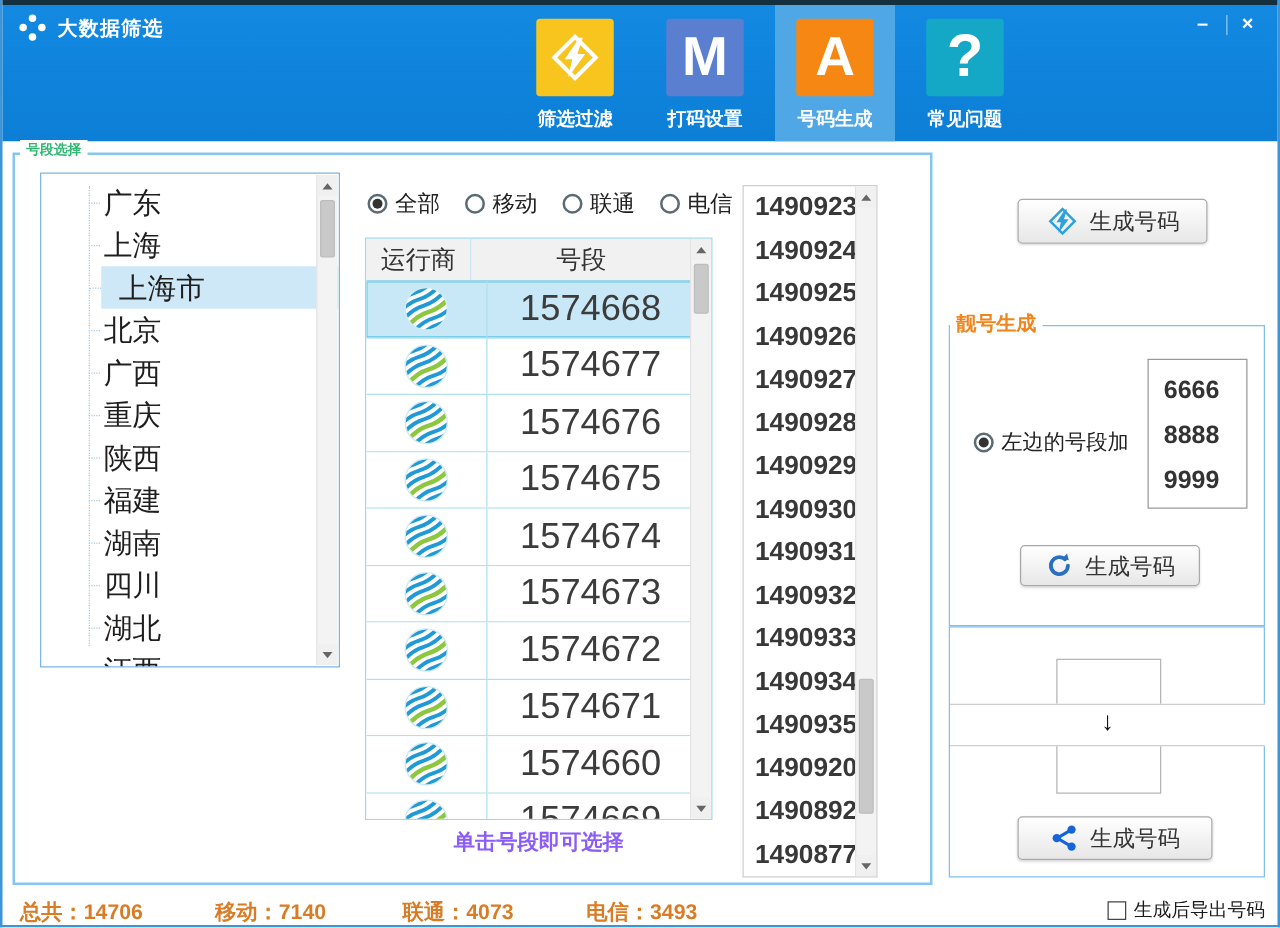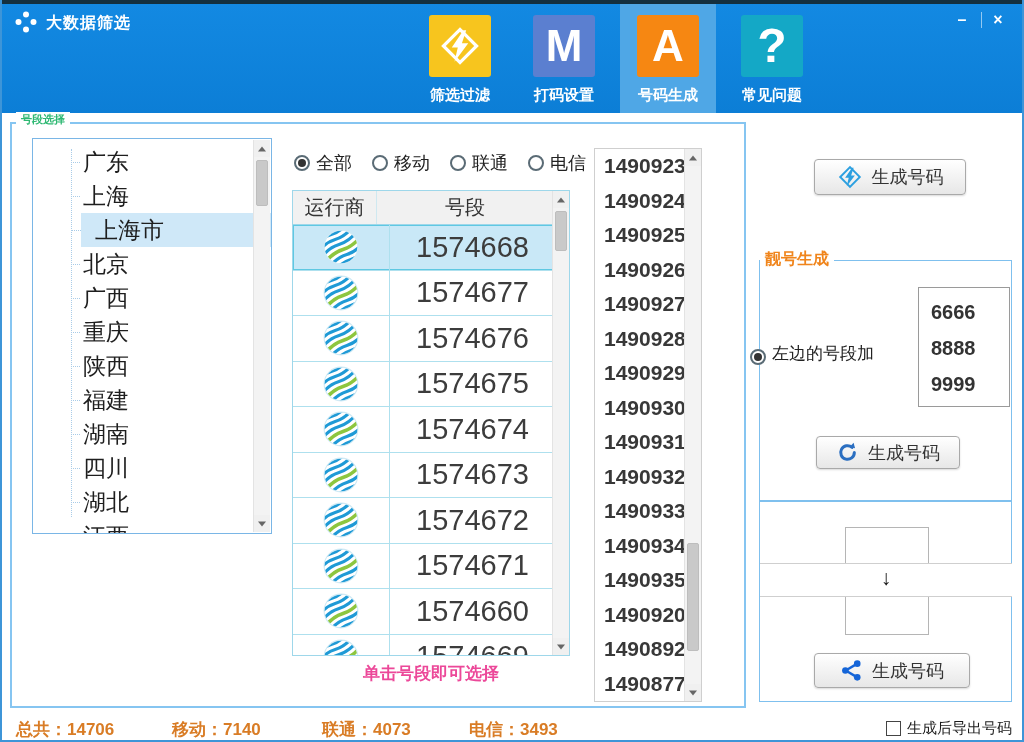--- a/index.html
+++ b/index.html
@@ -78,37 +78,37 @@
   .th-op { width:84px; border-right:1px solid #cfe8f0; }
   .th-seg { flex:1; padding-right:16px; }
   .tbody { height:432px; overflow:hidden; }
   .trow { display:flex; height:45.5px; border-bottom:1px solid #aee0ee; background:#fff; cursor:pointer; }
   .trow.selected { background:#c9e8f7; box-shadow:inset 0 0 0 1px #5fc8e2; }
   .cell-op { width:97px; display:flex; align-items:center; justify-content:center; border-right:1px solid #aee0ee; }
   .cell-seg { flex:1; display:flex; align-items:center; justify-content:center; padding-right:14px;
               font-size:29px; color:#3c3c3c; }
   .cmcc { width:38px; height:38px; }
   .hint { position:absolute; left:290px; top:662px; width:278px; text-align:center;
-          font-size:17px; font-weight:bold; color:#ec4899; }
+          font-size:17px; font-weight:bold; color:#8b5cf6; }
 
   
   .numlist { position:absolute; left:592px; top:148px; width:108px; height:554px;
              background:#fff; border:1px solid #cfcfcf; overflow:hidden; }
   .num-item { height:34.5px; line-height:34.5px; padding-left:9px; font-size:21px; font-weight:bold; color:#383838; }
 
   
   .gen-btn { position:absolute; display:flex; align-items:center; justify-content:center; gap:9px;
              border:1px solid #a9a9a9; border-radius:4px; background:linear-gradient(#ffffff,#e7e7e7);
              box-shadow:0 1px 2px rgba(0,0,0,.15); cursor:pointer; }
   .blabel { font-size:18px; color:#333; }
   .bicon { width:24px; height:24px; }
-  .suffix-box { position:absolute; left:916px; top:287px; width:92px; height:120px;
+  .suffix-box { position:absolute; left:916px; top:287px; width:80px; height:120px;
                 border:1px solid #9a9a9a; background:#fff; padding:6px 0 0 12px; }
   .sfx { font-size:20px; font-weight:bold; color:#333; line-height:36px; }
-  .nice-radio { position:absolute; left:748px; top:342px;align-items:flex-end; }
+  .nice-radio { position:absolute; left:777px; top:342px; }
   .nice-radio .rlabel { font-size:17px; }
   .inner-rect { position:absolute; left:843px; top:527px; width:84px; height:108px;
                 border:1px solid #b5b5b5; background:#fff; z-index:2; }
   .band { position:absolute; left:758px; top:563px; width:252px; height:34px; background:#fff;
           border-top:1px solid #cfcfcf; border-bottom:1px solid #cfcfcf; z-index:3; }
   .down-arrow { position:absolute; left:758px; top:566px; width:252px; text-align:center;
                 font-size:21px; color:#111; z-index:4; }
   .export-row { position:absolute; left:884px; top:719px; display:flex; align-items:center; gap:6px; cursor:pointer; }
   .cbox { width:15px; height:15px; border:1.5px solid #444; background:#fff; display:inline-block; }
   .clabel { font-size:15px; color:#1a1a1a; }

